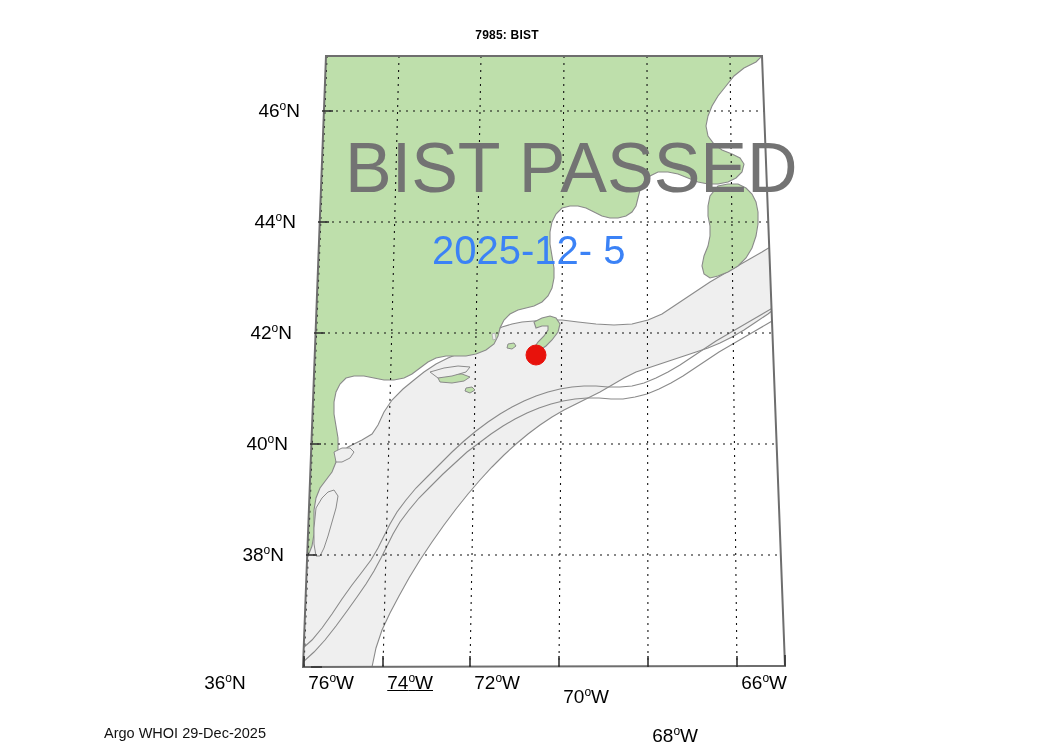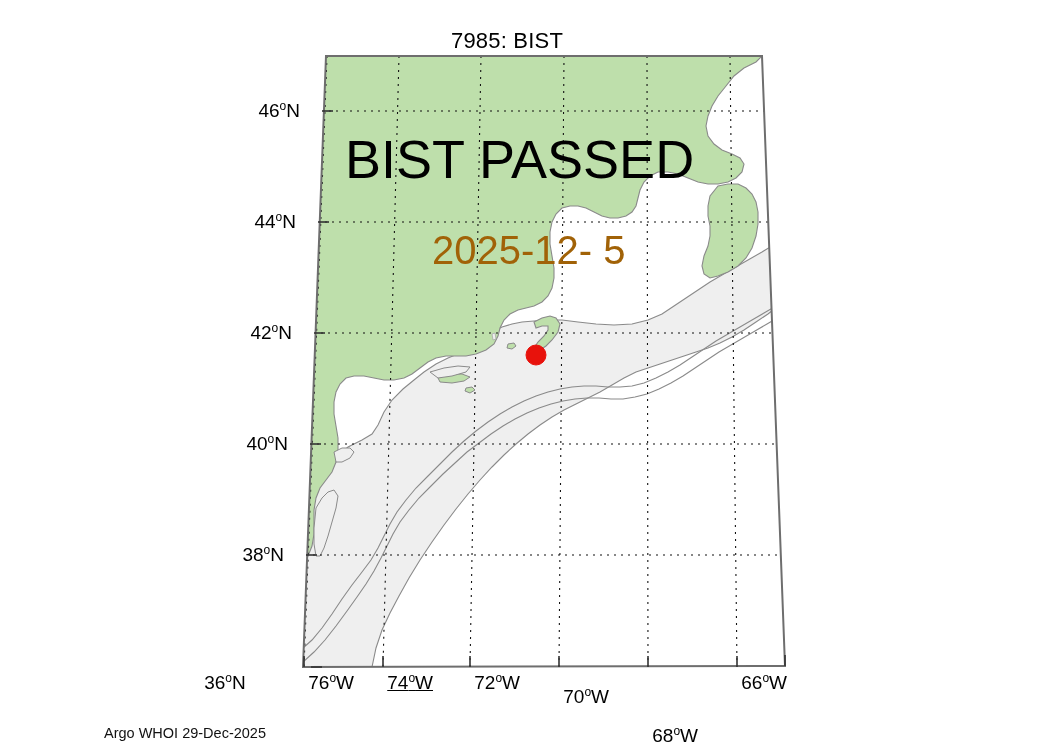--- a/index.html
+++ b/index.html
@@ -8,22 +8,22 @@
     background:#ffffff;
     font-family:"Liberation Sans", sans-serif;
     overflow:hidden;
     position:relative;
   }
   #stage{position:absolute;left:0;top:0;width:1050px;height:750px;}
   .plot-title{
     position:absolute;
     left:0;top:28px;width:1014px;
     text-align:center;
-    font-size:22px;
-    font-weight:normal;
+    font-size:12px;
+    font-weight:bold;
     color:#000;
     letter-spacing:0.2px;
   }
   .footer-note{
     position:absolute;
     left:104px;top:725px;
     font-size:14.5px;
     color:#111;
     white-space:nowrap;
   }
@@ -32,29 +32,29 @@
     font-size:19px;
     color:#000;
     white-space:nowrap;
   }
   .tick-label sup{font-size:12px;vertical-align:super;line-height:0;}
   .ylab{text-align:right;}
   .xlab{text-align:right;}
   svg{display:block;position:absolute;left:0;top:0;}
   .ovl-pass{
     position:absolute;
-    font-size:54px;
-    color:#000000;
+    font-size:70px;
+    color:#737373;
     white-space:nowrap;
     letter-spacing:0px;
   }
   .ovl-date{
     position:absolute;
     font-size:40px;
-    color:#a16207;
+    color:#3b82f6;
     white-space:nowrap;
   }
 </style>
 </head>
 <body>
 
 <div id="stage">
 
   <div class="plot-title">7985: BIST</div>
 

